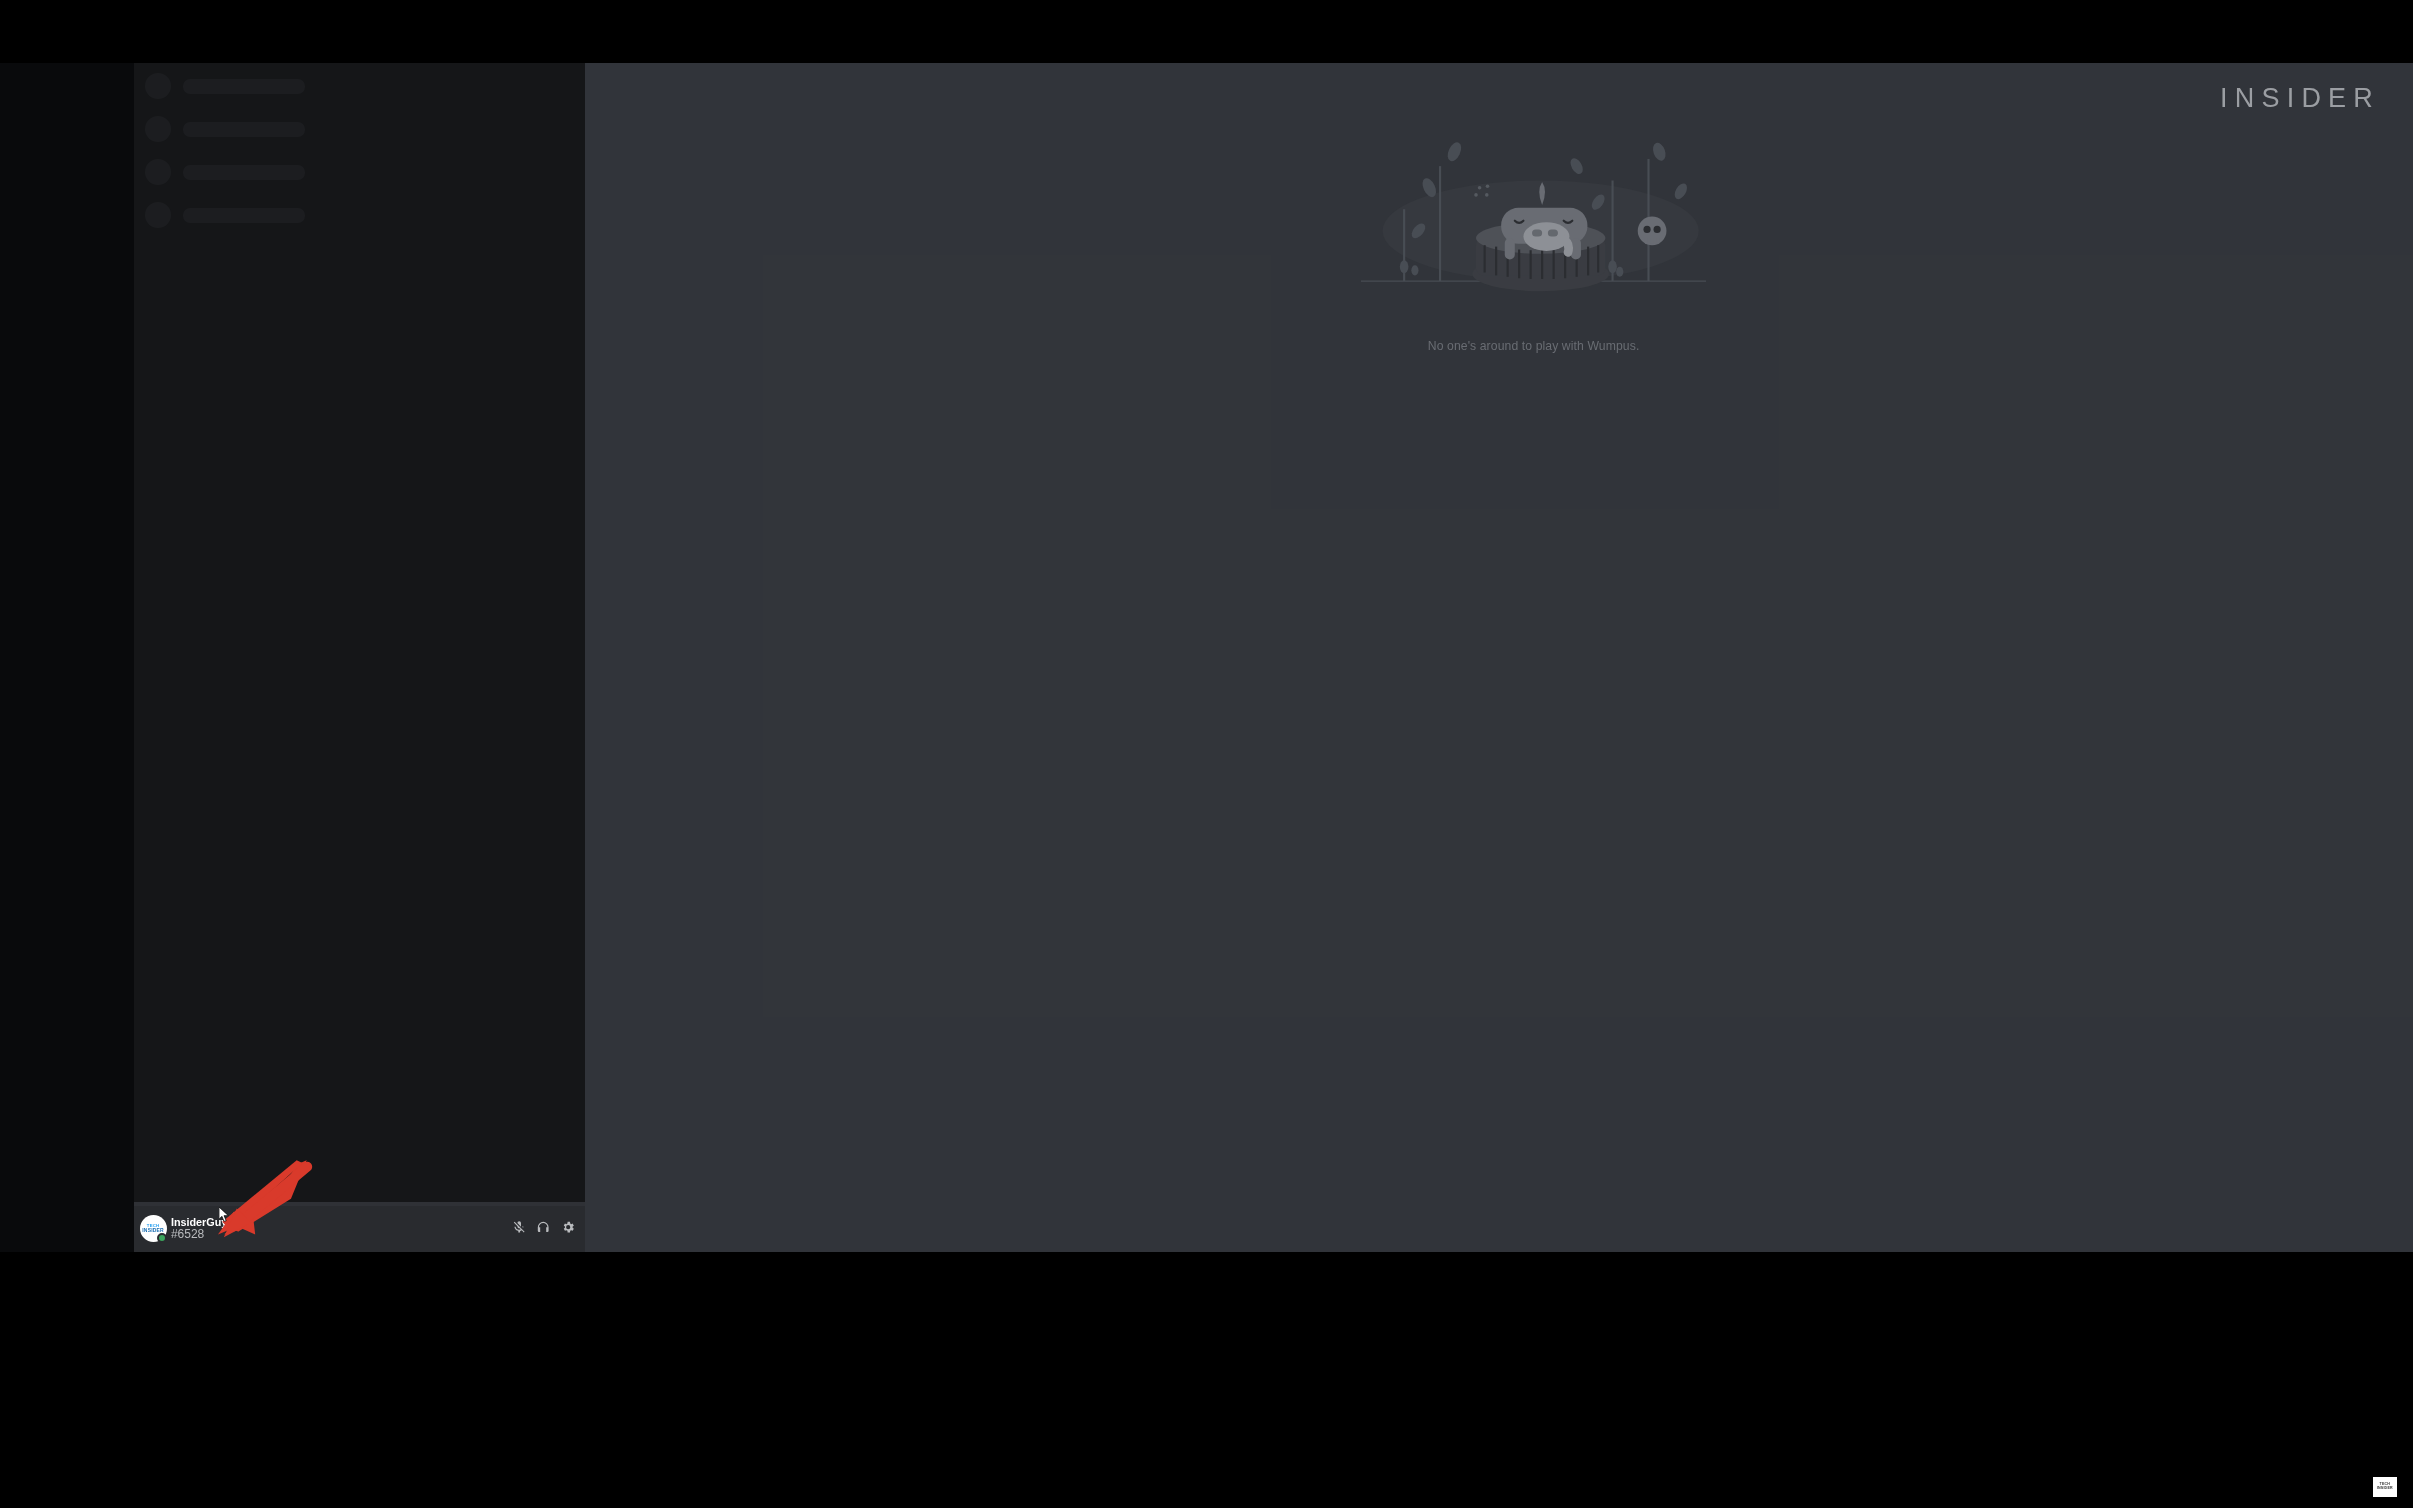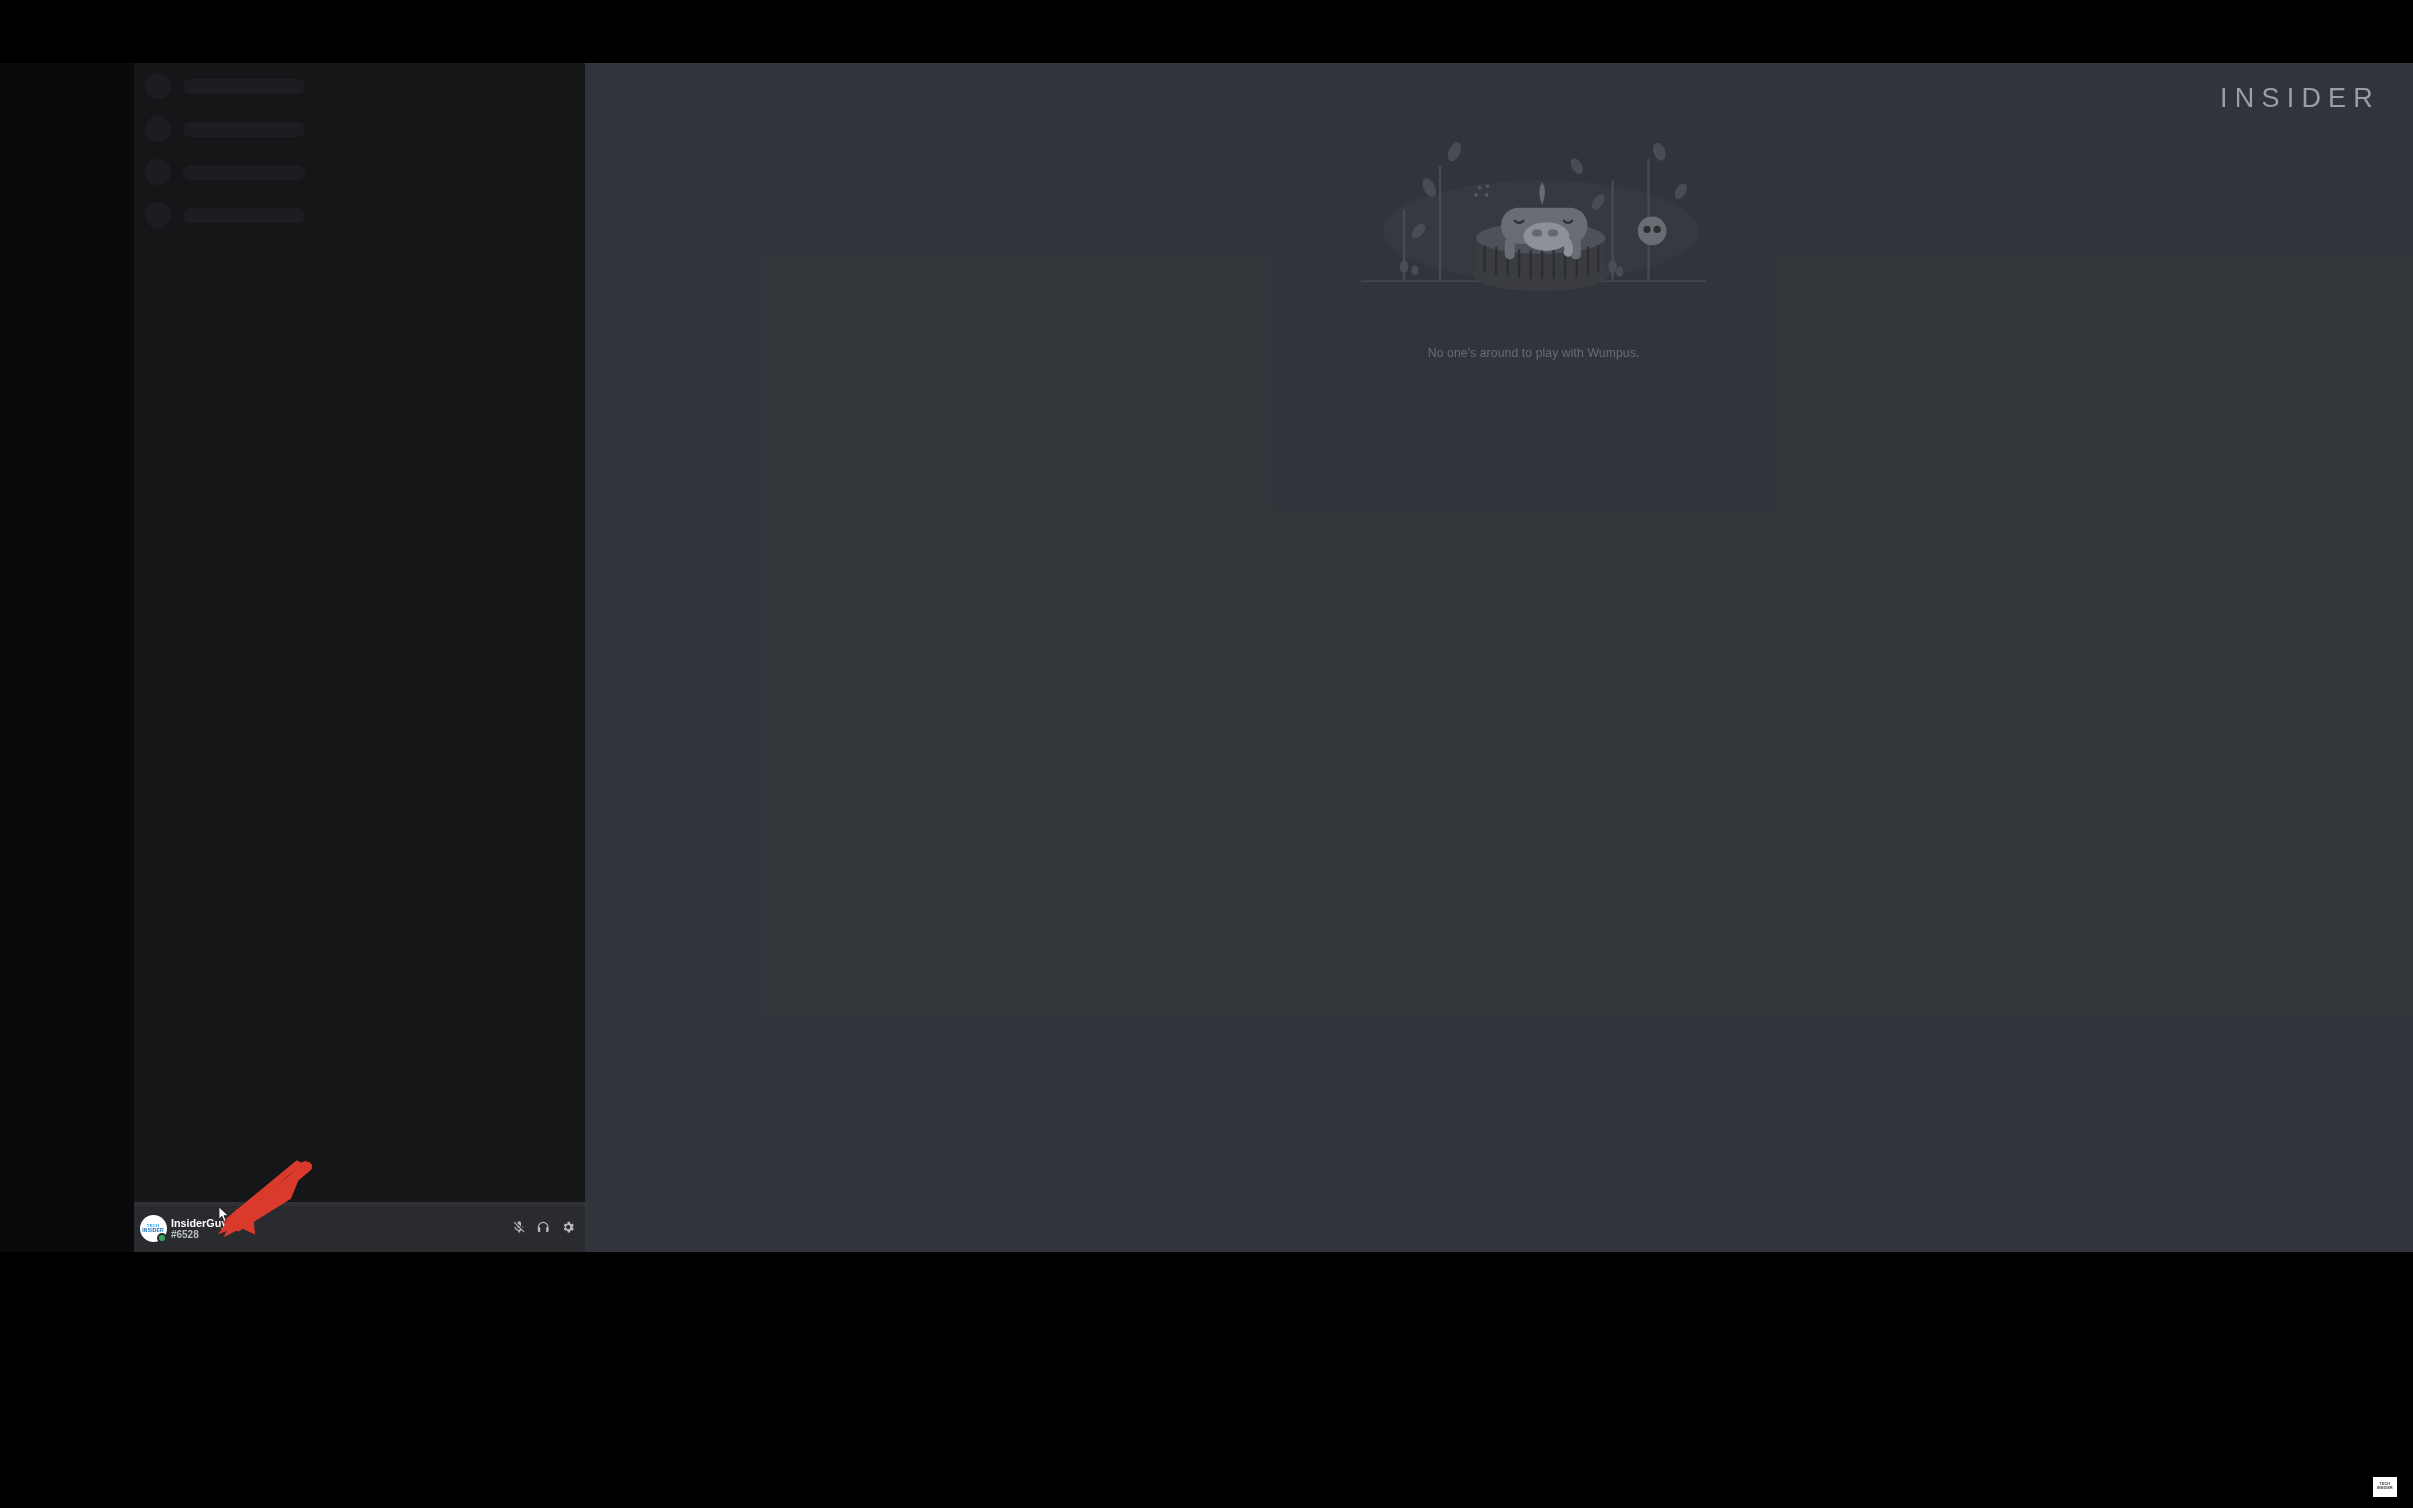--- a/index.html
+++ b/index.html
@@ -77,21 +77,21 @@
     text-align:center; line-height:1;
   }
   .avatar span.tech { color:#1d9bf0; font-size:4.3px; display:block; }
   .status-dot {
     position:absolute; right:-0.7px; bottom:-0.7px;
     width:10px; height:10px; border-radius:50%;
     background:#3ba55d; border:2.2px solid #292b2f;
   }
   .user-text { display:flex; flex-direction:column; line-height:1.15; min-width:0; }
   .username { color:#fff; font-size:10.8px; font-weight:600; white-space:nowrap; overflow:hidden; text-overflow:ellipsis; max-width: 69px;}
-  .discrim { color:#b9bbbe; font-size:10px;font-weight:bold; }
+  .discrim { color:#b9bbbe; font-size:12px; }
   .panel-btns { margin-left:auto; display:flex; gap:1.4px; }
   .icon-btn {
     width:23px; height:23px; border-radius:2.9px;
     display:flex; align-items:center; justify-content:center;
     color:#b9bbbe; cursor:pointer;
   }
   .icon-btn svg { width:14.4px; height:14.4px; }
 
   
   .main-dim {
@@ -103,21 +103,21 @@
     position:absolute;
     left: 50%; transform: translateX(-40%);
     top: 5%;
     width: 345px;
     text-align:center;
   }
   .wumpus-art { width: 100%; }
   .wumpus-caption {
     color:#72767d;
     font-size:12.2px;
-    margin-top: 34px;
+    margin-top: 27px;
     letter-spacing: 0.1px;
   }
 
   .insider-logo {
     position:absolute;
     top: 20px; right: 33px;
     color:#a9acb1;
     font-size: 27px;
     letter-spacing: 7.2px;
     font-weight: 400;

